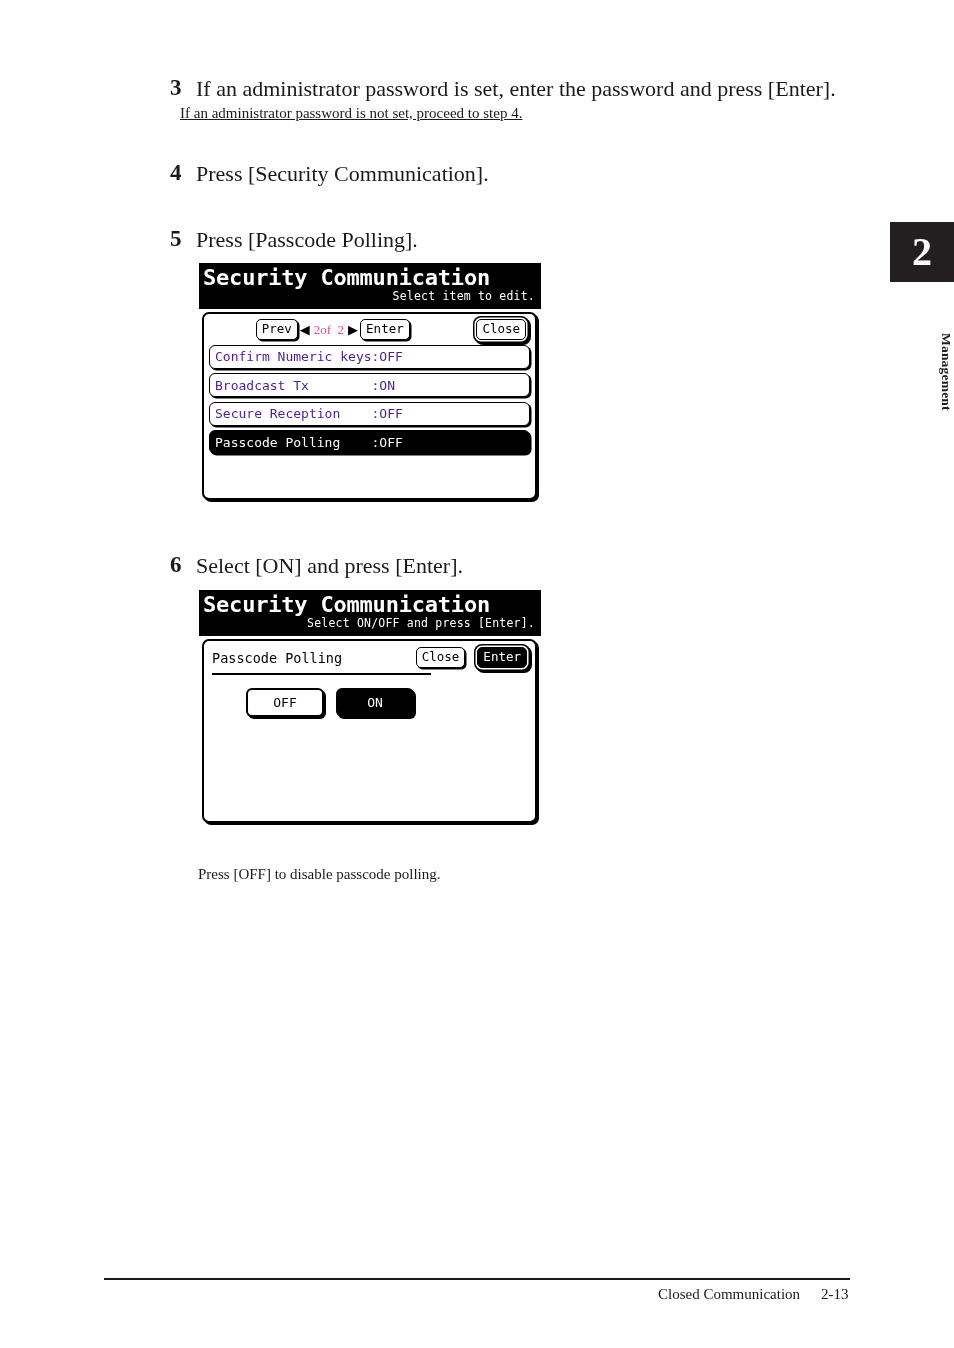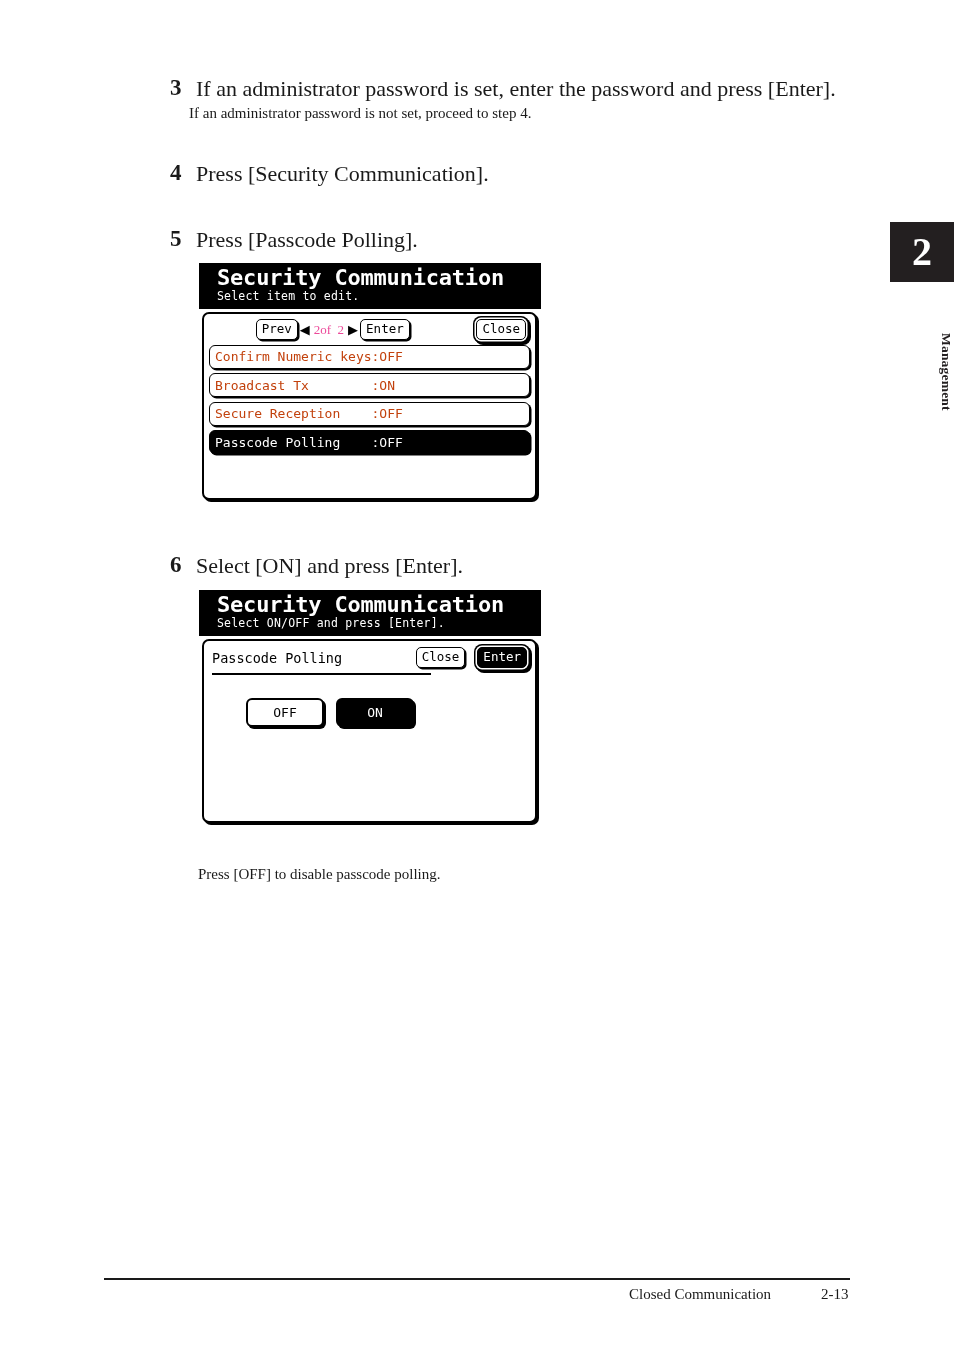--- a/index.html
+++ b/index.html
@@ -76,58 +76,59 @@
   .sub-text {
     position: absolute;
     font-family: "Liberation Serif", serif;
     font-size: 15px;
     line-height: 1.3;
     color: #1a1a1a;
     white-space: nowrap;
   }
 
   #step3 { left: 170px; top: 76px; }
-  #step3-sub { left: 189px; top: 104px; }
+  #step3-sub { left: 180px; top: 104px; text-decoration: underline; }
   #step4 { left: 170px; top: 161px; }
   #step5 { left: 170px; top: 227px; }
   #step6 { left: 170px; top: 553px; }
   #note-off { left: 198px; top: 865px; }
 
   
   .lcd {
     position: absolute;
     width: 342px;
     background: #ffffff;
     box-sizing: border-box;
     font-family: "DejaVu Sans Mono", monospace;
   }
   #lcd1 { left: 199px; top: 263px; height: 257px; }
   #lcd2 { left: 199px; top: 590px; height: 254px; }
 
   .lcd-head {
     background: #000000;
     color: #ffffff;
-    padding: 4px 6px 5px 18px;
+    padding: 4px 6px 5px 4px;
     box-sizing: border-box;
   }
   .lcd-title {
     font-family: "DejaVu Sans Mono", monospace;
     font-size: 22px;
     font-weight: bold;
     line-height: 1.02;
     letter-spacing: -0.2px;
     white-space: nowrap;
   }
   .lcd-sub {
     font-family: "DejaVu Sans Mono", monospace;
     font-size: 11.5px;
     line-height: 1.15;
     letter-spacing: 0.2px;
     margin-top: 1px;
     white-space: nowrap;
+    text-align: right;
   }
 
   .lcd-body {
     position: relative;
     border: 2px solid #000000;
     border-radius: 7px;
     box-shadow: 2px 2px 0 0 #000000;
     margin: 3px 4px 5px 3px;
     background: #ffffff;
     box-sizing: border-box;
@@ -194,21 +195,21 @@
     border-radius: 6px;
     box-shadow: 1.5px 1.5px 0 0 #000000;
     height: 24px;
     margin-bottom: 4.5px;
     display: flex;
     align-items: center;
     padding-left: 5px;
     box-sizing: border-box;
     font-family: "DejaVu Sans Mono", monospace;
     font-size: 13px;
-    color: #c2410c;
+    color: #4c1d95;
     background: #ffffff;
     white-space: pre;
   }
   .row.sel {
     background: #000000;
     color: #ffffff;
   }
   .row-label { display: inline-block; }
   .row-value { display: inline-block; }
 
@@ -230,21 +231,21 @@
   .field-rule {
     position: absolute;
     left: 8px;
     top: 32px;
     width: 219px;
     height: 2px;
     background: #000000;
   }
   .choices {
     display: flex;
-    margin-top: 28px;
+    margin-top: 18px;
     padding-left: 37px;
   }
   .choice {
     font-family: "DejaVu Sans Mono", monospace;
     font-size: 13px;
     width: 78px;
     height: 29px;
     border: 2px solid #000000;
     border-radius: 6px;
     box-shadow: 2px 2px 0 0 #000000;
@@ -272,21 +273,21 @@
     background: #1a1a1a;
   }
   .footer-text {
     position: absolute;
     top: 1286px;
     font-family: "Liberation Serif", serif;
     font-size: 15px;
     color: #1a1a1a;
     white-space: nowrap;
   }
-  #footer-section { left: 629px; }
+  #footer-section { left: 658px; }
   #footer-page { left: 821px; }
 </style>
 </head>
 <body>
 
 <div class="chapter-tab">2</div>
 <div class="chapter-label">Management</div>
 
 <div class="step" id="step3">
   <div class="step-num">3</div>

